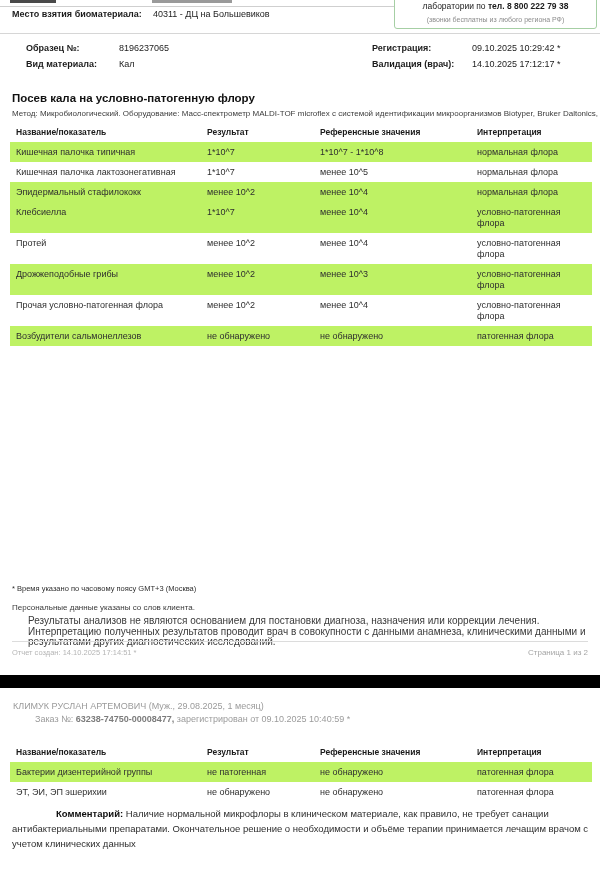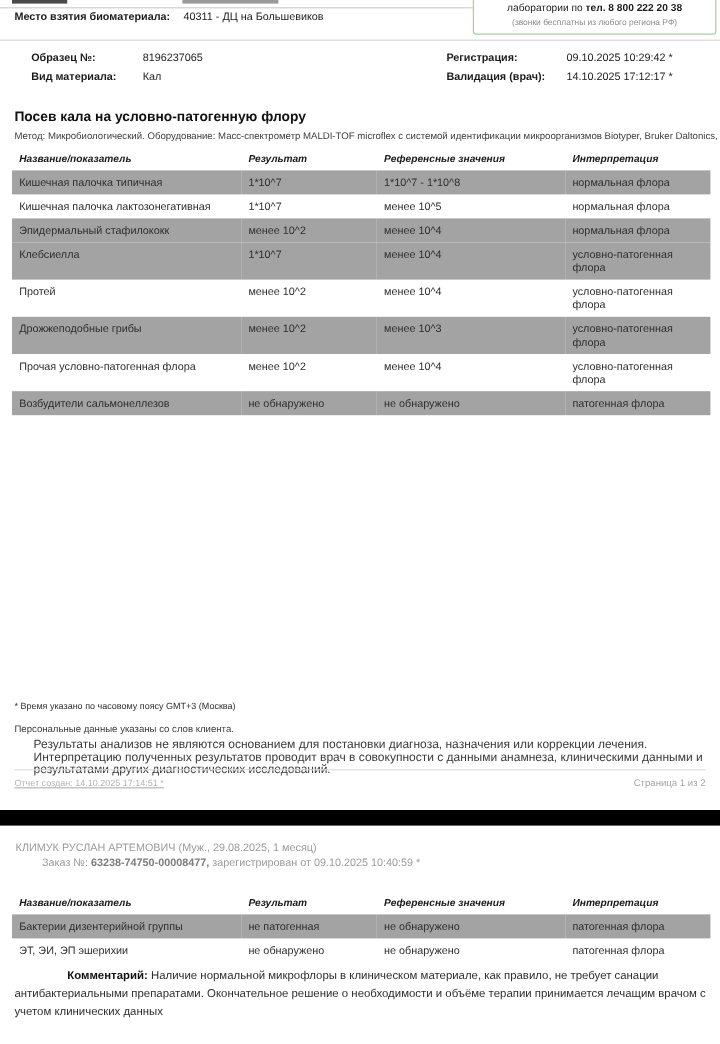--- a/index.html
+++ b/index.html
@@ -33,28 +33,28 @@
   .info-row { height:16px; white-space:nowrap; }
   .il1 { display:inline-block; width:93px; font-weight:bold;margin-left:14px; }
   .iv1 { display:inline-block; width:253px; }
   .il2 { display:inline-block; width:100px; font-weight:bold; }
 
   .title { position:absolute; left:12px; top:92px; font-size:11.5px; font-weight:bold; color:#111; }
   .method { position:absolute; left:12px; top:109px; font-size:8px; color:#3c3c3c; white-space:nowrap; }
 
   table.results { position:absolute; left:10px; width:582px; border-collapse:collapse; table-layout:fixed; }
   #t1 { top:123px; } #t2 { top:743px; }
-  table.results th { text-align:left; vertical-align:top; font-size:8.5px; font-weight:bold; color:#1a1a1a; padding:4px 4px 5px 6px;font-style:italic; }
+  table.results th { text-align:left; vertical-align:top; font-size:8.5px; font-weight:bold; color:#1a1a1a; padding:4px 4px 5px 6px; }
   table.results td { text-align:left; vertical-align:top; font-size:9px; line-height:11px; color:#2e2e2e; padding:4.5px 10px 4.5px 6px; }
-  tr.shaded { background:#a3a3a3; }
+  tr.shaded { background:#bef264; }
 
   .tz-note { position:absolute; left:12px; top:584px; font-size:7.5px; color:#2e2e2e; }
   .personal { position:absolute; left:12px; top:603px; font-size:8px; color:#3a3a3a; }
   .disclaimer { position:absolute; left:28px; top:616px; width:578px; font-size:10px; line-height:10.5px; color:#3a3a3a; }
-  .created { position:absolute; left:12px; top:648px; font-size:7.5px; color:#b5b5b5;text-decoration:underline; }
+  .created { position:absolute; left:12px; top:648px; font-size:7.5px; color:#b5b5b5; }
   .pagenum { position:absolute; right:12px; top:648px; font-size:8px; color:#a5a5a5; }
 
   .pagebreak { position:absolute; left:0; top:675px; width:600px; height:13px; background:#000; }
 
   .patient { position:absolute; left:13px; top:701px; font-size:9px; color:#9b9b9b; }
   .order { position:absolute; left:13px; top:714px; font-size:9px; color:#9b9b9b;margin-left:22px; }
   .order .num { font-weight:bold; color:#7c7c7c; }
 
   .comment { position:absolute; left:12px; top:806px; width:578px; font-size:9.5px; line-height:15px; color:#2e2e2e; }
   .comment .clbl { font-weight:bold; color:#111;padding-left:44px; }
@@ -66,21 +66,21 @@
 
   <div class="clip-frag f1"></div>
   <div class="clip-frag f2"></div>
   <div class="hr hr-top"></div>
 
   <div class="site-row">
     <span class="lbl">Место взятия биоматериала:</span><span>40311 - ДЦ на Большевиков</span>
   </div>
 
   <div class="phone-box">
-    <div class="pb1"><span>лаборатории по </span><span class="b">тел. 8 800 222 20 38</span></div>
+    <div class="pb1"><span>лаборатории по </span><span class="b">тел. 8 800 222 79 38</span></div>
     <div class="pb2">(звонки бесплатны из любого региона РФ)</div>
   </div>
 
   <div class="hr hr-mid"></div>
 
   <div class="info">
     <div class="info-row">
       <span class="il1">Образец №:</span><span class="iv1">8196237065</span><span class="il2">Регистрация:</span><span>09.10.2025 10:29:42 *</span>
     </div>
     <div class="info-row">

